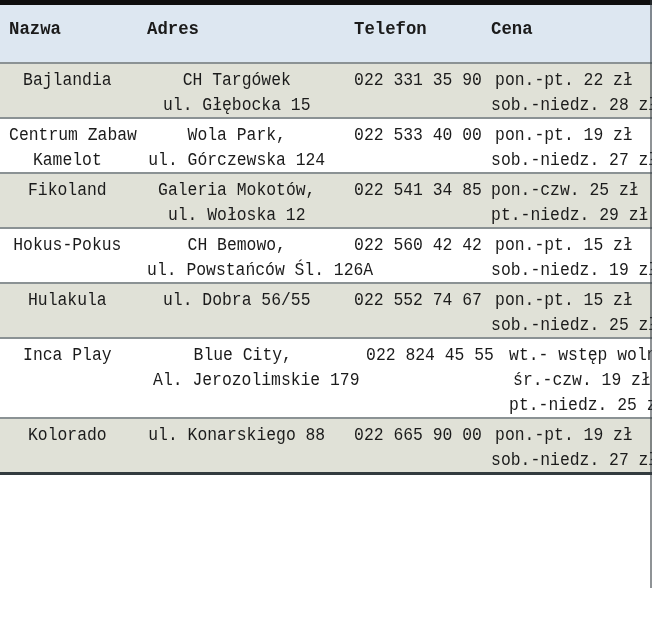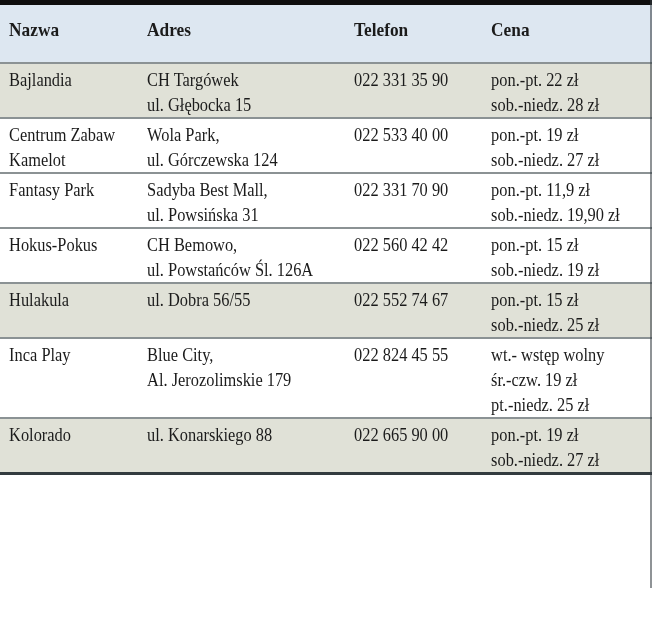--- a/index.html
+++ b/index.html
@@ -2,21 +2,21 @@
 <html style="--top-bar: #0e0e0e; --bottom-bar: #333b3f; --header-bg: #dde7f1; --shaded-row-bg: #e0e1d7; --white-row-bg: #ffffff; --separator: #8b9294; --text: #1b1b1b;"><head>
 <meta charset="utf-8">
 <style>
   html, body { margin: 0; padding: 0; background: #ffffff; }
   .page {
     position: relative;
     width: 652px;
     height: 588px;
     overflow: hidden;
     background: var(--white-row-bg, #ffffff);
-    font-family: Liberation Serif, serif;
+    font-family: Liberation Mono, monospace;
     color: var(--text, #1b1b1b);
   }
   .top-bar {
     height: 5px;
     background: var(--top-bar, #0e0e0e);
   }
   .bottom-bar {
     height: 3px;
     background: var(--bottom-bar, #333b3f);
   }
@@ -38,23 +38,24 @@
     font-size: 19px;
     padding-top: 12px;
   }
   .table-body { }
   .row {
     display: flex;
     height: 55px;
     box-sizing: border-box;
     border-top: 2px solid var(--separator, #8b9294);
     background: var(--white-row-bg, #ffffff);
+    text-align: center;
   }
   .row.shaded { background: var(--shaded-row-bg, #e0e1d7); }
-  .row.tall { height: 80px; }
+  .row.tall { height: 80px; gap: 6px; }
   .cell {
     box-sizing: border-box;
     padding: 4px 0 0 10px;
     font-size: 18px;
     line-height: 25px;
     white-space: pre;
     overflow: visible;
     transform: scaleX(0.91);
     transform-origin: left top;
     flex: 0 0 auto;
@@ -91,29 +92,29 @@
   <div class="row">
     <div class="cell col-name">Centrum Zabaw
 Kamelot</div>
     <div class="cell col-addr">Wola Park,
 ul. Górczewska 124</div>
     <div class="cell col-phone">022 533 40 00</div>
     <div class="cell col-price">pon.-pt. 19 zł
 sob.-niedz. 27 zł</div>
   </div>
 
+  <div class="row shaded">
+    <div class="cell col-name">Fikoland</div>
+    <div class="cell col-addr">Galeria Mokotów,
+ul. Wołoska 12</div>
+    <div class="cell col-phone">022 541 34 85</div>
+    <div class="cell col-price">pon.-czw. 25 zł
+pt.-niedz. 29 zł</div>
+  </div>
 
-  <div class="row">
-    <div class="cell col-name">Fantasy Park</div>
-    <div class="cell col-addr">Sadyba Best Mall,
-ul. Powsińska 31</div>
-    <div class="cell col-phone">022 331 70 90</div>
-    <div class="cell col-price">pon.-pt. 11,9 zł
-sob.-niedz. 19,90 zł</div>
-  </div>
 
 
   <div class="row">
     <div class="cell col-name">Hokus-Pokus</div>
     <div class="cell col-addr">CH Bemowo,
 ul. Powstańców Śl. 126A</div>
     <div class="cell col-phone">022 560 42 42</div>
     <div class="cell col-price">pon.-pt. 15 zł
 sob.-niedz. 19 zł</div>
   </div>

